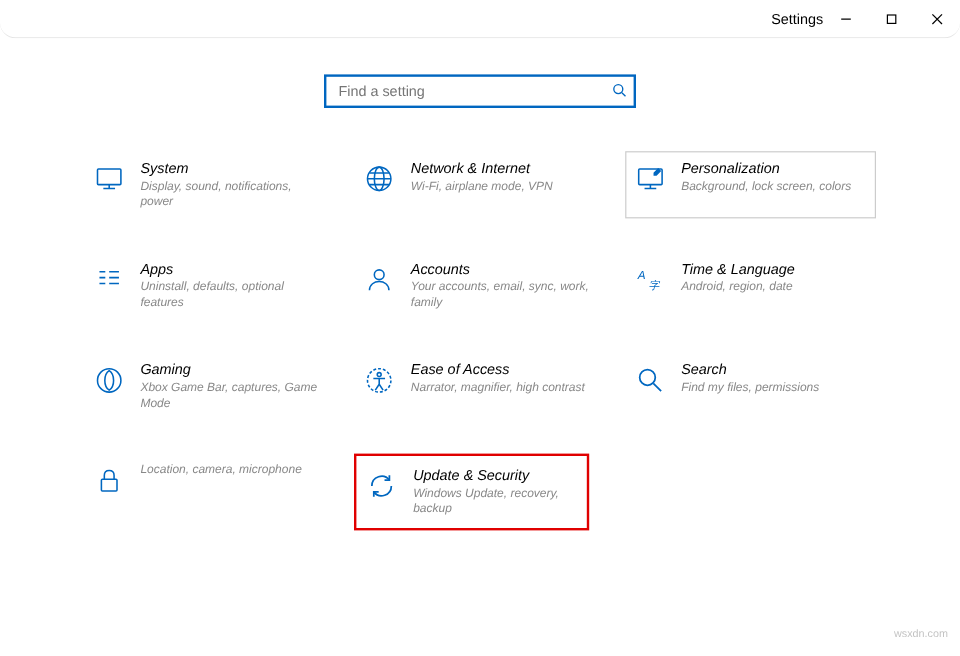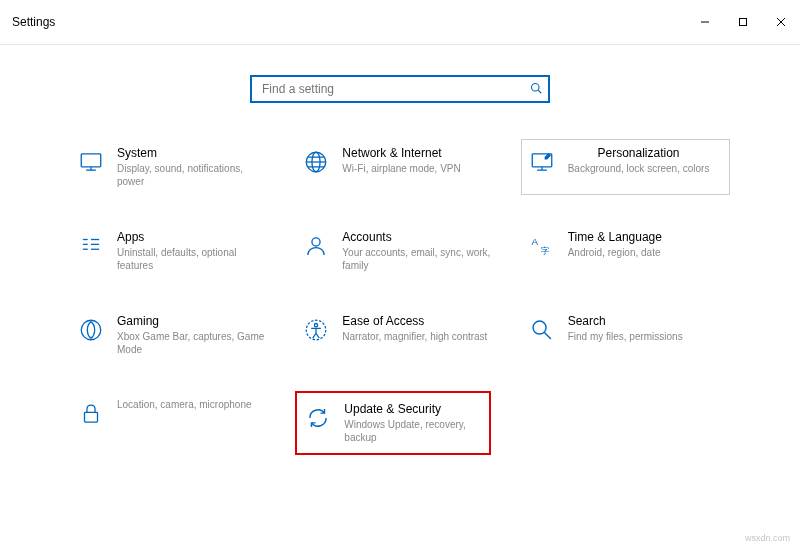--- a/index.html
+++ b/index.html
@@ -9,26 +9,27 @@
     font-size: 12px;
     background: #fff;
     color: #000;
     width: 800px;
     height: 547px;
     overflow: hidden;
     position: relative;
   }
   
   .titlebar {
-    height: 45px;
+    height: 32px;
     display: flex;
     align-items: center;
-    justify-content: space-between;
+    justify-content: flex-end;
     padding: 0 0 0 12px;
     border-bottom: 1px solid #e5e5e5;
+    border-radius: 13px;
   }
   .titlebar-title {
     font-size: 12px;
     color: #000;
   }
   .win-controls {
     display: flex;
     height: 100%;
   }
   .win-btn {
@@ -44,21 +45,21 @@
   
   .content {
     padding: 30px 60px 0 60px;
   }
   .search-wrap {
     display: flex;
     justify-content: center;
     margin-bottom: 36px;
   }
   .search-box {
-    width: 300px;
+    width: 260px;
     height: 28px;
     border: 2px solid #0066c0;
     display: flex;
     align-items: center;
     padding: 0 6px 0 8px;
     justify-content: space-between;
     cursor: text;
   }
   .search-input {
     border: none;
@@ -81,24 +82,24 @@
     max-width: 660px;
     margin: 0 auto;
   }
   .tile {
     display: flex;
     align-items: flex-start;
     gap: 12px;
     padding: 6px;
     cursor: pointer;
     border: 1px solid transparent;
+    font-style: italic;
   }
   .tile.hovered {
     border: 1px solid #ccc;
-    text-align: center;
   }
   .tile-icon {
     width: 28px;
     height: 28px;
     color: #0067c0;
     display: flex;
     align-items: center;
     justify-content: center;
     flex-shrink: 0;
     margin-top: 2px;
@@ -119,21 +120,21 @@
   .highlight-box {
     border: 2px solid #e00000;
     padding: 4px;
     display: inline-block;
     width: 196px;
   }
   .highlight-box .tile { padding: 4px 2px; }
 
   .watermark {
     position: absolute;
-    bottom: 4px;
+    bottom: 14px;
     right: 10px;
     font-size: 9px;
     color: rgba(0,0,0,0.25);
   }
 </style>
 </head>
 <body>
 
 <div class="titlebar">
   <div class="titlebar-title">Settings</div>

